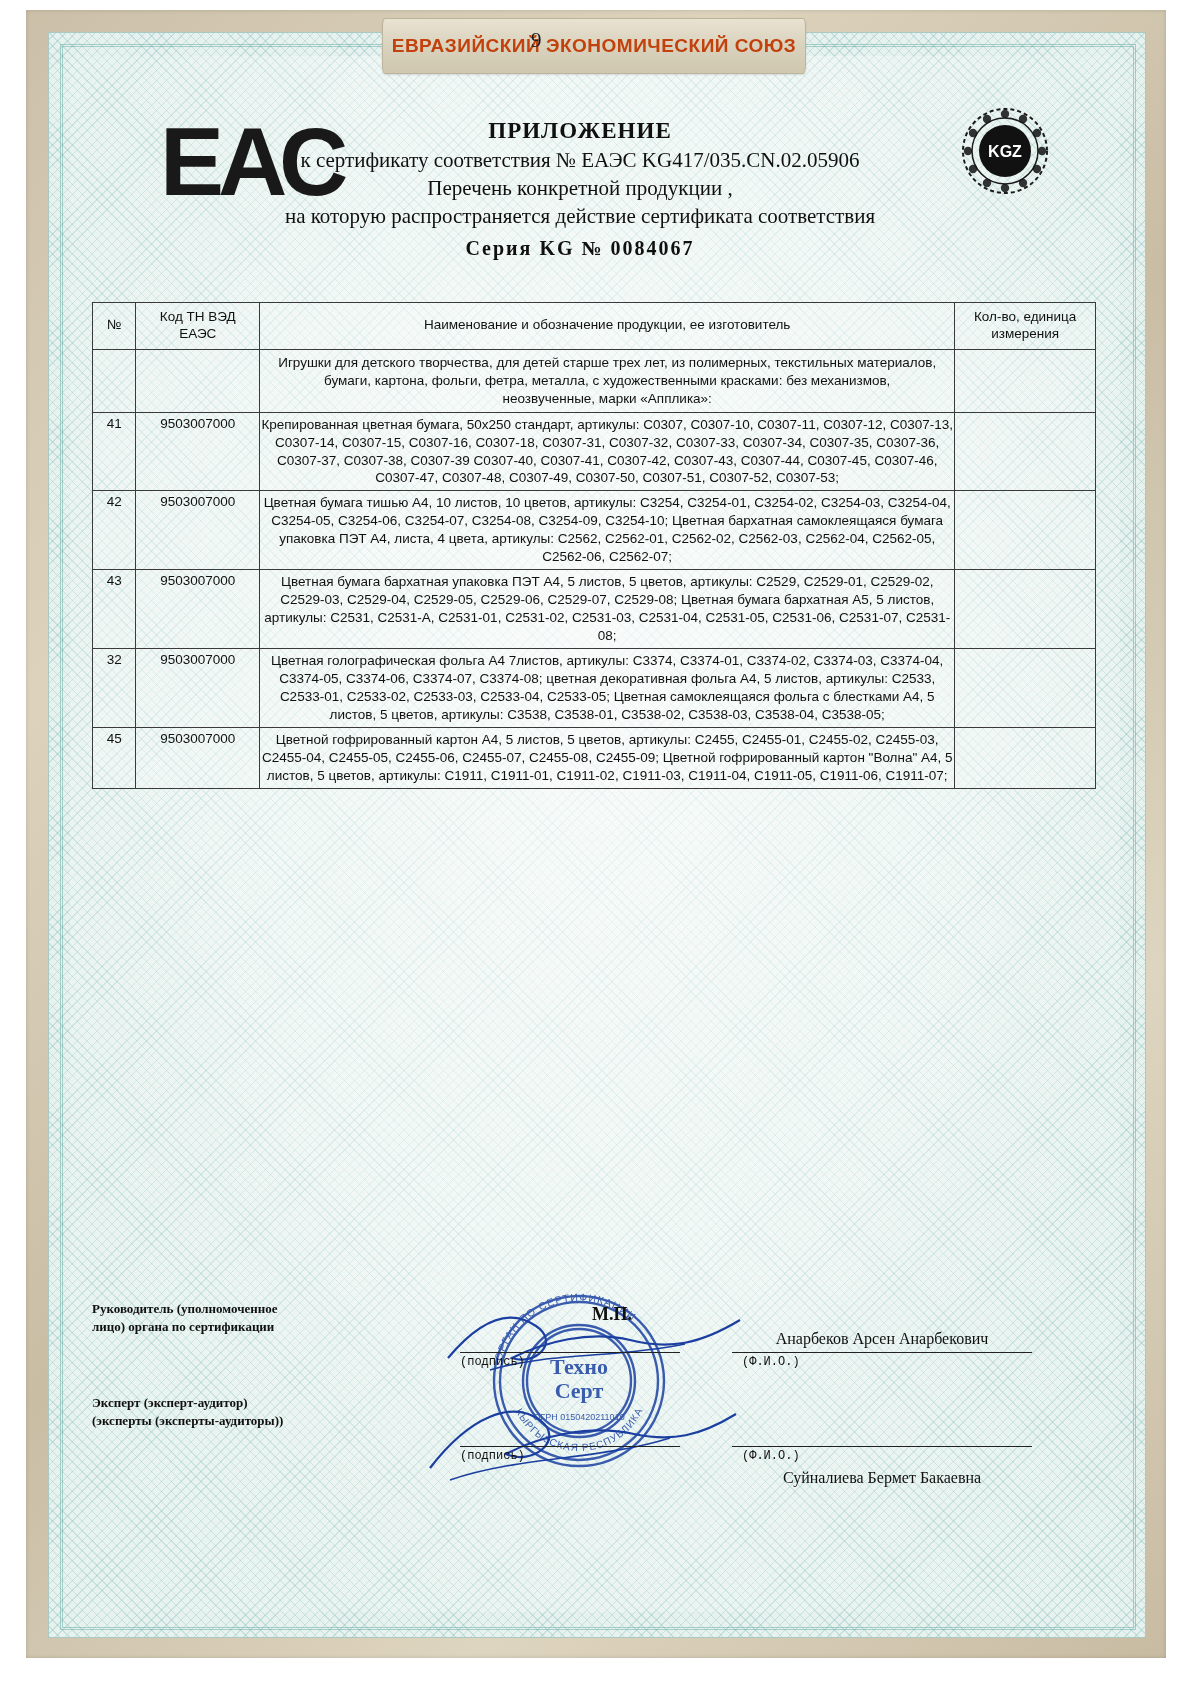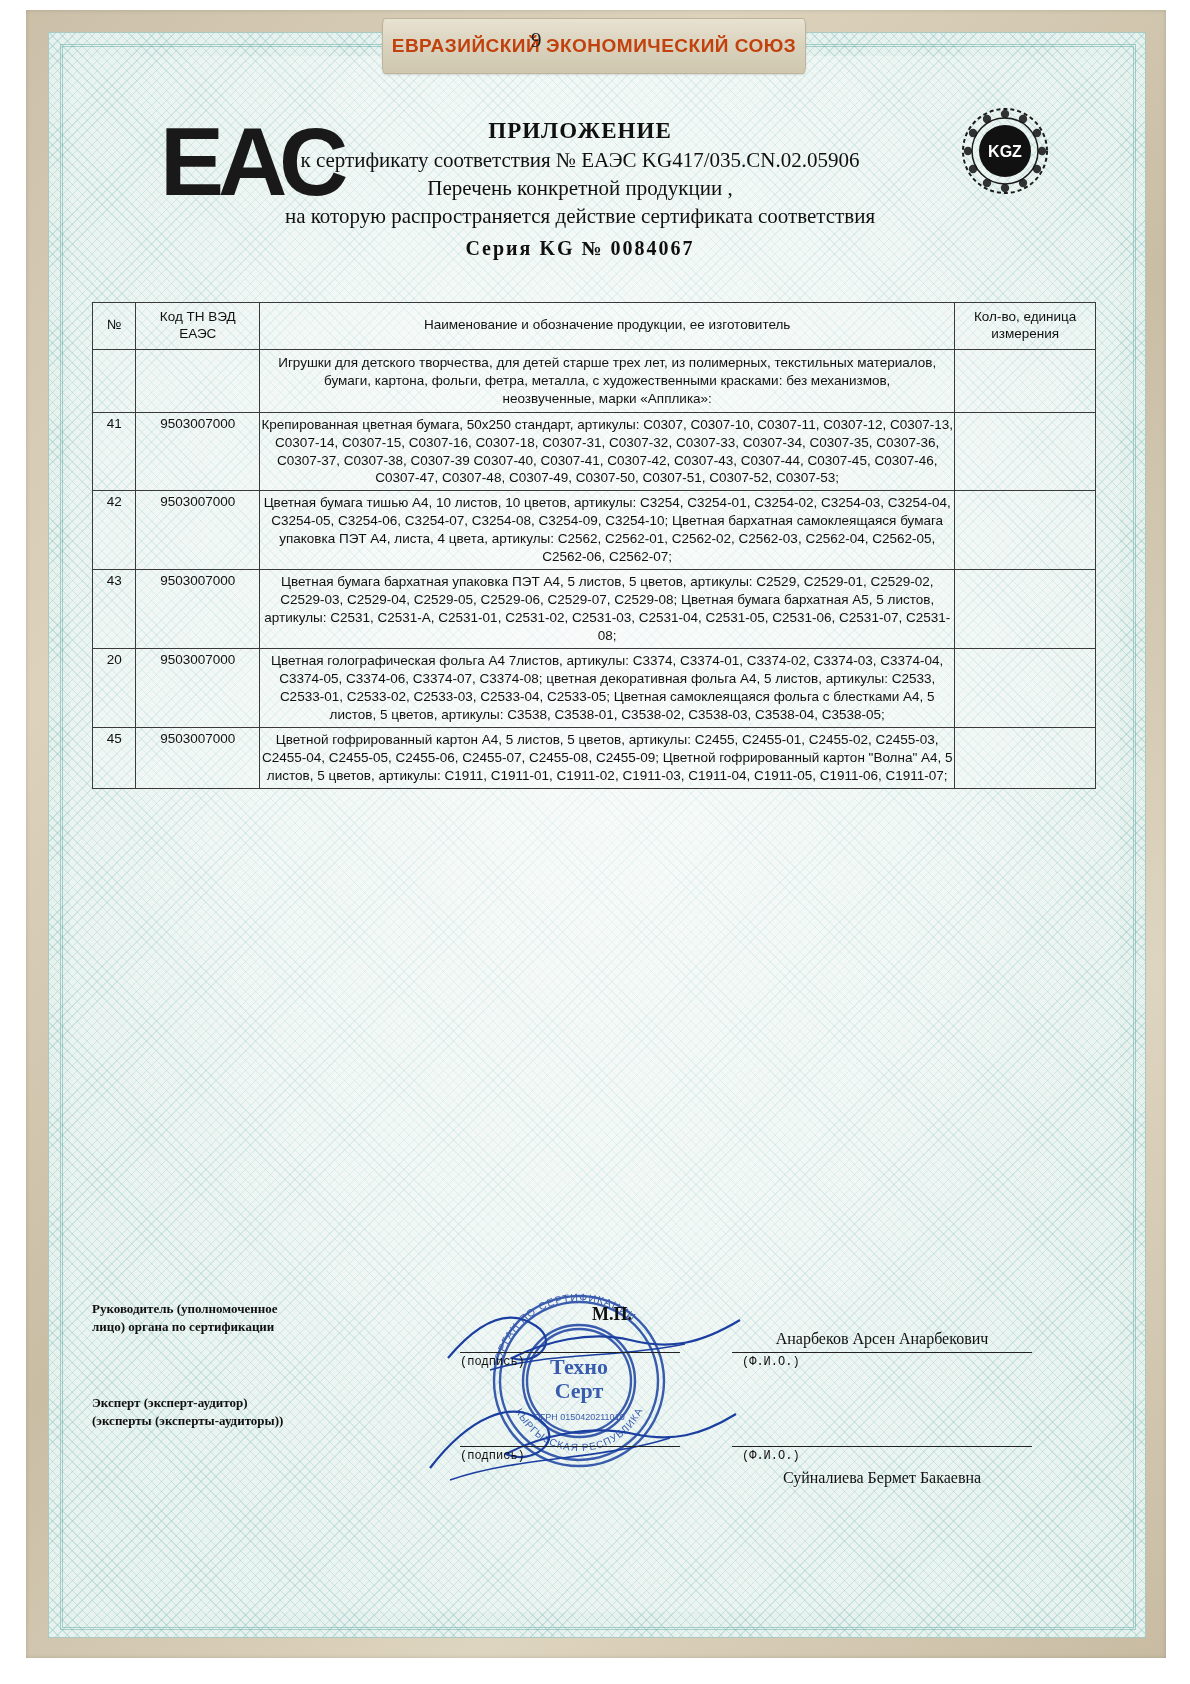--- a/index.html
+++ b/index.html
@@ -327,21 +327,21 @@
           <td class="c-name">Цветная бумага тишью А4, 10 листов, 10 цветов, артикулы: С3254, С3254-01, С3254-02, С3254-03, С3254-04, С3254-05, С3254-06, С3254-07, С3254-08, С3254-09, С3254-10; Цветная бархатная самоклеящаяся бумага упаковка ПЭТ А4, листа, 4 цвета, артикулы: С2562, С2562-01, С2562-02, С2562-03, С2562-04, С2562-05, С2562-06, С2562-07;</td>
           <td></td>
         </tr>
         <tr>
           <td class="c-no">43</td>
           <td class="c-code">9503007000</td>
           <td class="c-name">Цветная бумага бархатная упаковка ПЭТ А4, 5 листов, 5 цветов, артикулы: С2529, С2529-01, С2529-02, С2529-03, С2529-04, С2529-05, С2529-06, С2529-07, С2529-08; Цветная бумага бархатная А5, 5 листов, артикулы: С2531, С2531-А, С2531-01, С2531-02, С2531-03, С2531-04, С2531-05, С2531-06, С2531-07, С2531-08;</td>
           <td></td>
         </tr>
         <tr>
-          <td class="c-no">20</td>
+          <td class="c-no">32</td>
           <td class="c-code">9503007000</td>
           <td class="c-name">Цветная голографическая фольга А4 7листов, артикулы: С3374, С3374-01, С3374-02, С3374-03, С3374-04, С3374-05, С3374-06, С3374-07, С3374-08; цветная декоративная фольга А4, 5 листов, артикулы: С2533, С2533-01, С2533-02, С2533-03, С2533-04, С2533-05; Цветная самоклеящаяся фольга с блестками А4, 5 листов, 5 цветов, артикулы: С3538, С3538-01, С3538-02, С3538-03, С3538-04, С3538-05;</td>
           <td></td>
         </tr>
         <tr>
           <td class="c-no">45</td>
           <td class="c-code">9503007000</td>
           <td class="c-name">Цветной гофрированный картон А4, 5 листов, 5 цветов, артикулы: С2455, С2455-01, С2455-02, С2455-03, С2455-04, С2455-05, С2455-06, С2455-07, С2455-08, С2455-09; Цветной гофрированный картон "Волна" А4, 5 листов, 5 цветов, артикулы: С1911, С1911-01, С1911-02, С1911-03, С1911-04, С1911-05, С1911-06, С1911-07;</td>
           <td></td>
         </tr>

